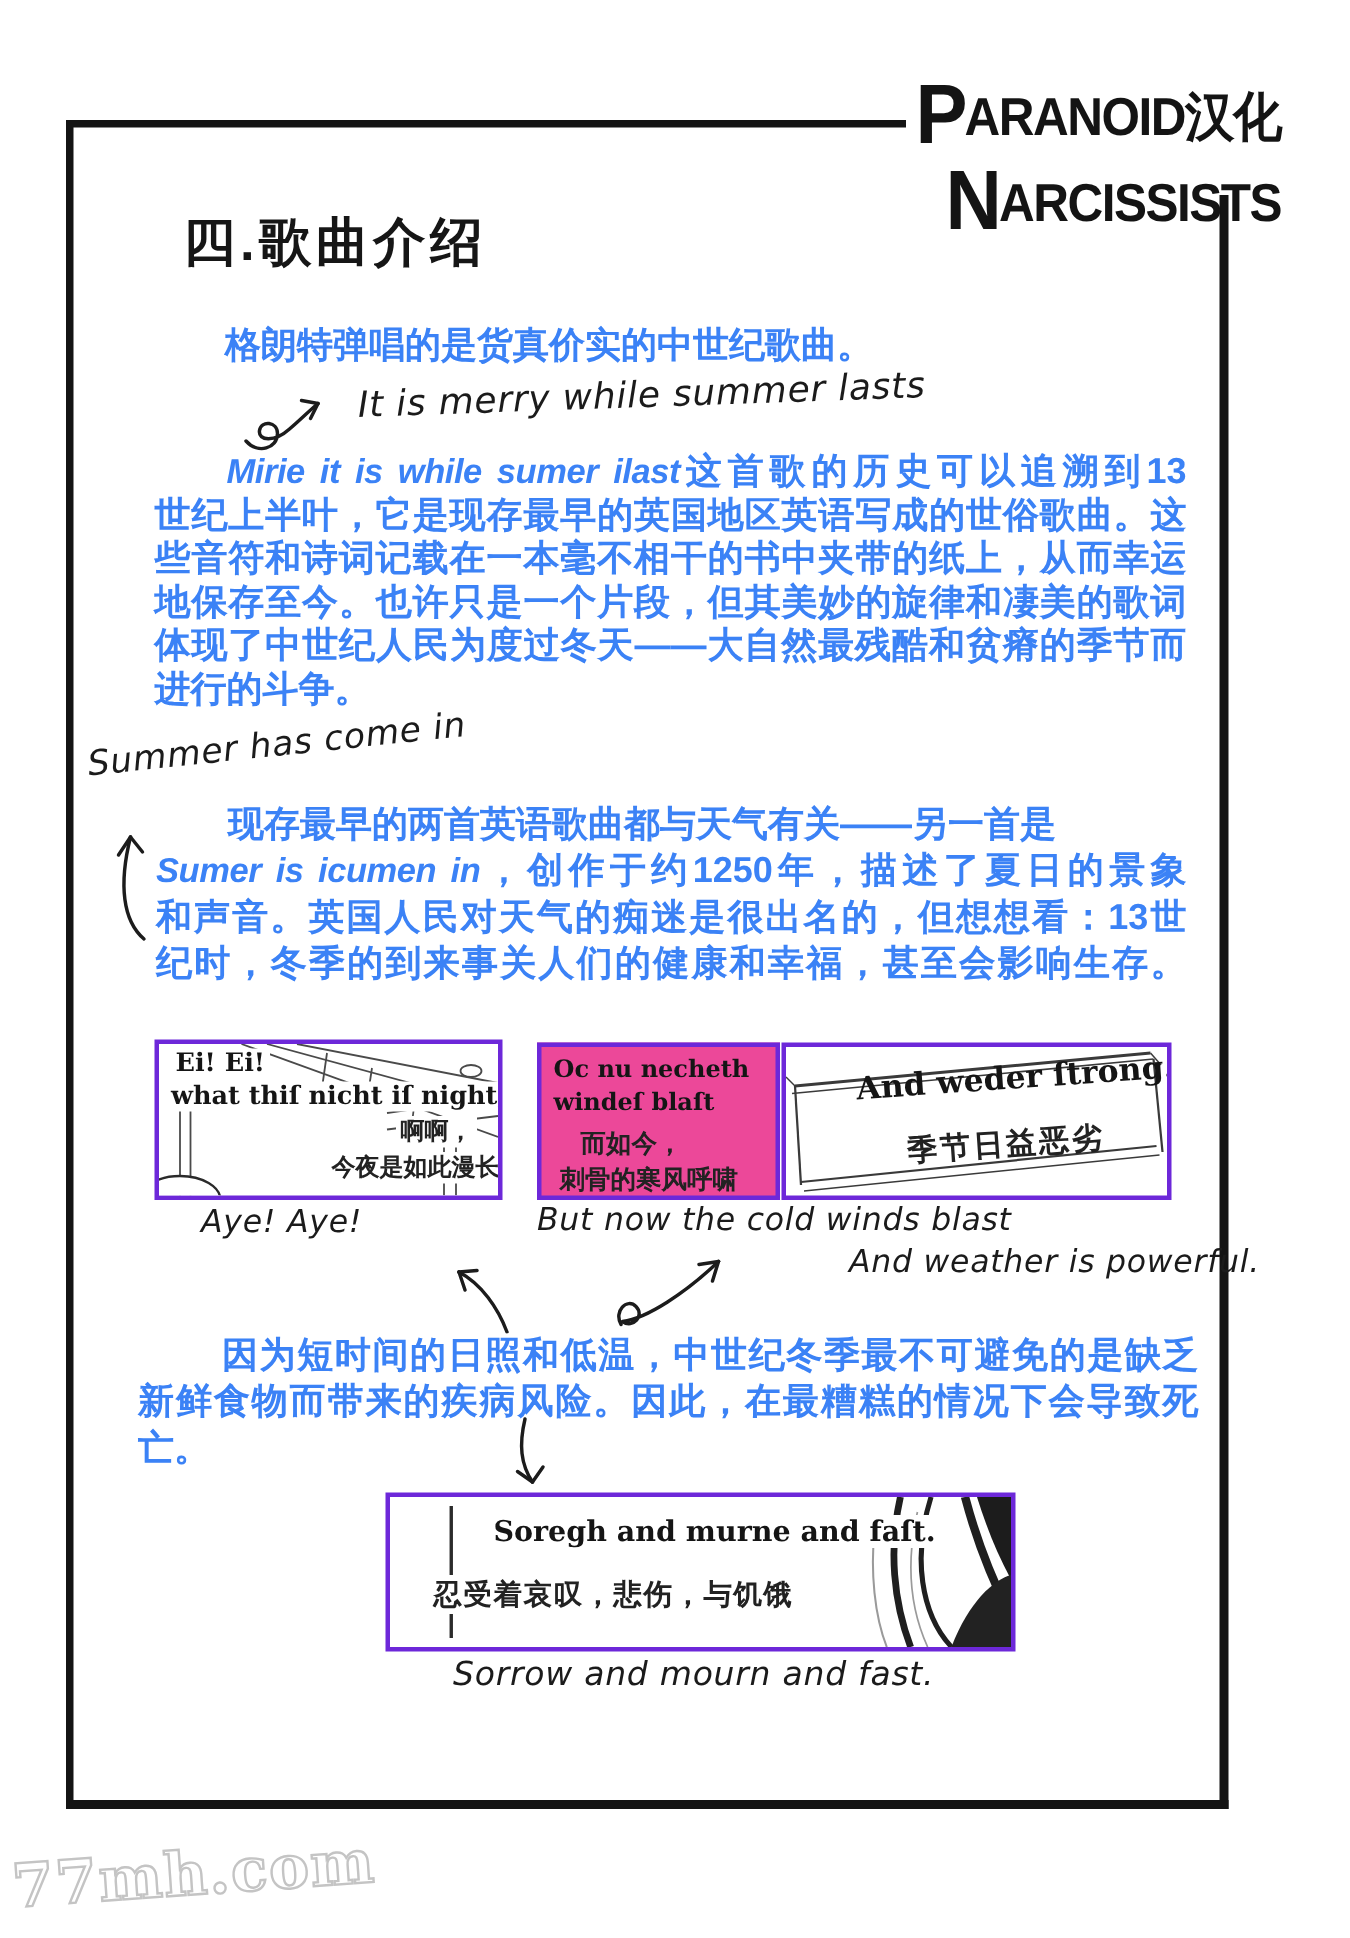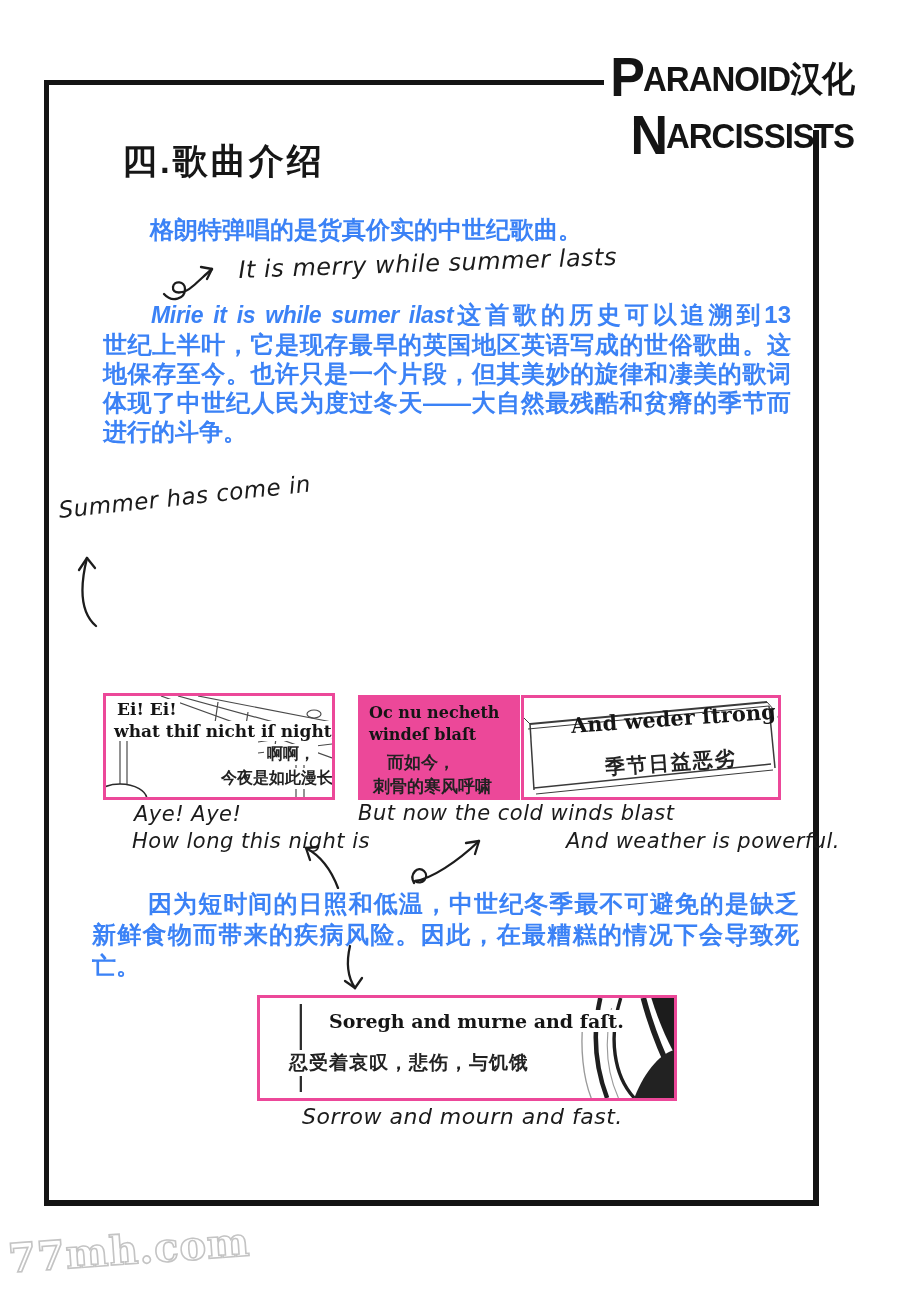--- a/index.html
+++ b/index.html
@@ -23,21 +23,21 @@
   .jline31{text-align:justify;text-align-last:justify;line-height:31px;}
   .lastline{text-align-last:left;}
   .ind48{text-indent:48px;}
   .ind56{text-indent:56px;}
   .latin{font-style:italic;font-weight:700;font-size:23px;letter-spacing:-0.3px;}
   .b{font-weight:800;}
   
   .hand{position:absolute;font-family:"DejaVu Sans",sans-serif;font-style:italic;color:#1b1b1b;
         white-space:nowrap;letter-spacing:0.5px;}
   
-  .panel{position:absolute;background:#fff;border:3px solid #ec4899;box-sizing:border-box;overflow:hidden;}
+  .panel{position:absolute;background:#fff;border:3px solid #6d28d9;box-sizing:border-box;overflow:hidden;}
   .panel svg{position:absolute;left:0;top:0;width:100%;height:100%;}
   .gothic{position:absolute;font-family:"DejaVu Serif",serif;font-weight:700;color:#151515;white-space:nowrap;}
   .pcjk{position:absolute;font-family:"Liberation Serif",serif;font-weight:600;color:#222;white-space:nowrap;}
   .onwhite{background:#fff;padding:0 3px;}
   
   .arrow path{stroke:#1c1c1c;stroke-width:2.3;fill:none;stroke-linecap:round;stroke-linejoin:round;}
   
   .watermark{position:absolute;left:8px;top:1226px;font-family:"DejaVu Serif",serif;font-weight:700;
              font-size:40px;color:#ffffff;-webkit-text-stroke:1.6px #c4c4c4;
              transform:rotate(-4deg);letter-spacing:1px;}
@@ -64,32 +64,39 @@
   <svg class="abs arrow" style="left:160px;top:258px;" width="58" height="46" viewBox="0 0 58 46">
     <path d="M4,36 C12,45 25,41 25,31 C25,23 14,22 13,29 C12,36 23,37 33,28 C40,22 46,16 52,11"></path>
     <path d="M52,11 L41,9"></path>
       <path d="M52,11 L47,21"></path>
   </svg>
   <div class="hand" style="left:238px;top:256px;font-size:24px;transform:rotate(-2deg);transform-origin:left top;">It is merry while summer lasts</div>
 
   <div class="pblock body-cjk" style="left:103px;top:300px;width:688px;">
     <div class="jline ind48"><span class="latin">Mirie it is while sumer ilast</span><span>这首歌的历史可以追溯到13</span></div>
     <div class="jline">世纪上半叶，它是现存最早的英国地区英语写成的世俗歌曲。这</div>
+    <div class="jline">些音符和诗词记载在一本毫不相干的书中夹带的纸上，从而幸运</div>
     <div class="jline">地保存至今。也许只是一个片段，但其美妙的旋律和凄美的歌词</div>
     <div class="jline">体现了中世纪人民为度过冬天——大自然最残酷和贫瘠的季节而</div>
     <div class="jline lastline">进行的斗争。</div>
   </div>
 
   <div class="hand" style="left:60px;top:497px;font-size:23px;transform:rotate(-6deg);transform-origin:left bottom;">Summer has come in</div>
   <svg class="abs arrow" style="left:74px;top:548px;" width="36" height="80" viewBox="0 0 36 80">
     <path d="M22,78 C8,66 5,42 13,10"></path>
     <path d="M13,10 L5,22"></path>
       <path d="M13,10 L21,20"></path>
   </svg>
 
+  <div class="pblock body-cjk" style="left:104px;top:534px;width:687px;">
+    <div style="line-height:31px;" class="ind48">现存最早的两首英语歌曲都与天气有关——另一首是</div>
+    <div class="jline31"><span class="latin">Sumer is icumen in</span><span>，创作于约1250年，描述了夏日的景象</span></div>
+    <div class="jline31">和声音。英国人民对天气的痴迷是很出名的，但想想看：13世</div>
+    <div class="jline31">纪时，冬季的到来事关人们的健康和幸福，甚至会影响生存。</div>
+  </div>
 
   <div class="panel" style="left:103px;top:693px;width:232px;height:107px;">
     <svg viewBox="0 0 226 101" preserveAspectRatio="none">
       <g stroke="#4a4a4a" stroke-width="1.2" fill="none">
         <path d="M55,0 L226,62"></path>
           <path d="M72,0 L226,42"></path>
           <path d="M92,0 L226,26"></path>
         <path d="M112,6 L108,34"></path>
           <path d="M142,16 L138,42"></path>
           <path d="M172,26 L169,50"></path>
@@ -127,21 +134,20 @@
         <path d="M12,96 L249,72" stroke-width="1"></path>
         <path d="M6,26 L10,92" stroke-width="1.5"></path>
         <path d="M0,20 L6,26" stroke-width="1"></path>
       </g>
     </svg>
     <div class="gothic" style="left:46px;top:15px;font-size:21px;transform:rotate(-4deg);transform-origin:left top;">And weder ſtrong.</div>
     <div class="pcjk" style="left:80px;top:56px;font-size:20px;transform:rotate(-4deg);transform-origin:left top;letter-spacing:2px;">季节日益恶劣</div>
   </div>
 
   <div class="hand" style="left:134px;top:802px;font-size:21px;">Aye! Aye!</div>
-  <div class="hand" style="left:132px;top:829px;font-size:21px;">How long this night is</div>
   <div class="hand" style="left:358px;top:801px;font-size:21px;">But now the cold winds blast</div>
   <div class="hand" style="left:566px;top:829px;font-size:21px;">And weather is powerful.</div>
 
   <svg class="abs arrow" style="left:298px;top:843px;" width="46" height="46" viewBox="0 0 46 46">
     <path d="M40,45 C34,29 23,13 8,5"></path>
     <path d="M8,5 L20,4"></path>
       <path d="M8,5 L12,17"></path>
   </svg>
   <svg class="abs arrow" style="left:404px;top:835px;" width="82" height="54" viewBox="0 0 82 54">
     <path d="M10,48 C5,39 14,30 20,36 C26,42 18,51 11,46 C27,44 53,27 75,6"></path>

